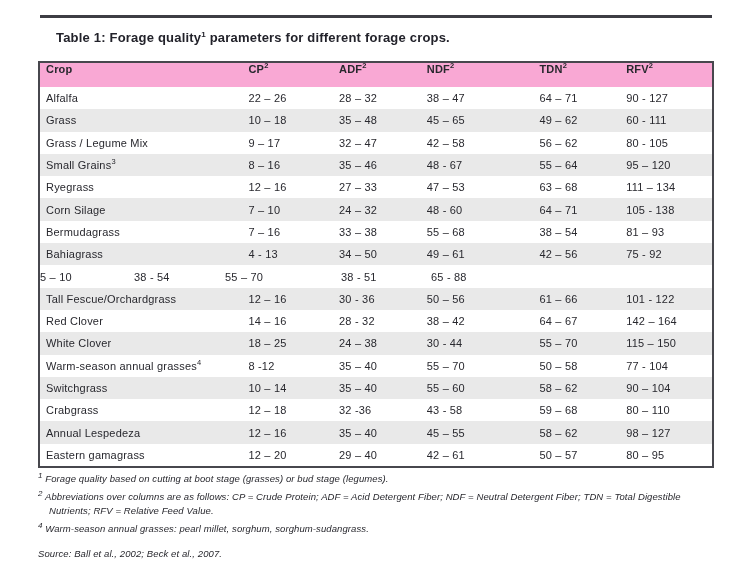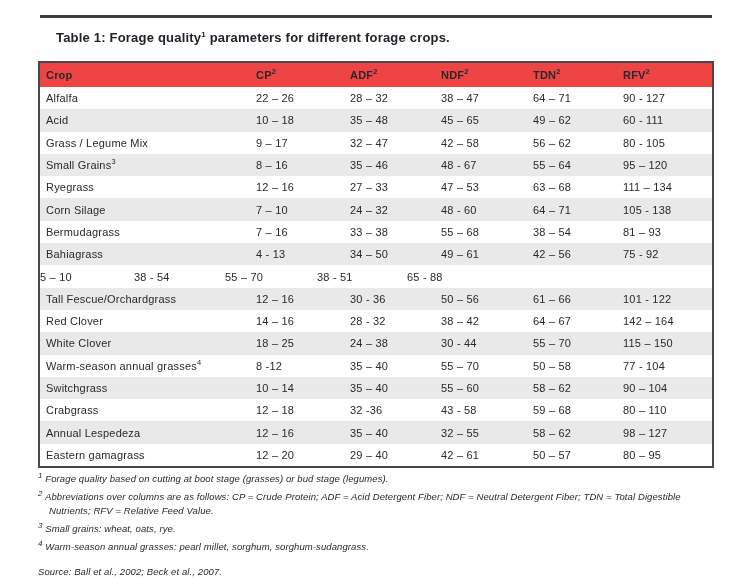--- a/index.html
+++ b/index.html
@@ -33,39 +33,39 @@
     width: 676px; height: 407px;
     border: 2px solid #47474d;
     display: flex;
     flex-direction: column;
     font-size: 11px;
     letter-spacing: 0.2px;
     color: #28282e;
   }
   .thead {
     height: 24px;
-    background: #ef4444;
+    background: #f9a8d4;
     font-weight: bold;
     display: flex;
-    align-items: center;
+    align-items: flex-start;
     flex: none;
   }
   .trow {
     flex: 1;
     display: flex;
     align-items: center;
     background: #ffffff;
   }
   .trow.striped { background: #e9e9e9; }
   .cell { white-space: nowrap; overflow: hidden; }
   .c-crop { width: 216px; padding-left: 6px; }
   .c-cp  { width: 94px; }
   .c-adf { width: 91px; }
   .c-ndf { width: 92px; }
-  .c-tdn { width: 90px; }
+  .c-tdn { width: 90px; margin-left: 24px; }
   .c-rfv { width: 89px; }
   .dtable sup { font-size: 7.5px; vertical-align: super; line-height: 0; }
 
   .footnotes {
     position: absolute;
     left: 38px; top: 472px;
     width: 682px;
     font-size: 9.5px;
     line-height: 14px;
     color: #28282e;
@@ -98,21 +98,21 @@
   </div>
 
   <div style="display:contents" id="table-body"><div class="trow">
         <div class="cell c-crop"><span>Alfalfa</span><sup></sup></div>
         <div class="cell c-cp">22 – 26</div>
         <div class="cell c-adf">28 – 32</div>
         <div class="cell c-ndf">38 – 47</div>
         <div class="cell c-tdn">64 – 71</div>
         <div class="cell c-rfv">90 - 127</div>
       </div><div class="trow striped">
-        <div class="cell c-crop"><span>Acid</span><sup></sup></div>
+        <div class="cell c-crop"><span>Grass</span><sup></sup></div>
         <div class="cell c-cp">10 – 18</div>
         <div class="cell c-adf">35 – 48</div>
         <div class="cell c-ndf">45 – 65</div>
         <div class="cell c-tdn">49 – 62</div>
         <div class="cell c-rfv">60 - 111</div>
       </div><div class="trow">
         <div class="cell c-crop"><span>Grass / Legume Mix</span><sup></sup></div>
         <div class="cell c-cp">9 – 17</div>
         <div class="cell c-adf">32 – 47</div>
         <div class="cell c-ndf">42 – 58</div>
@@ -198,32 +198,31 @@
         <div class="cell c-crop"><span>Crabgrass</span><sup></sup></div>
         <div class="cell c-cp">12 – 18</div>
         <div class="cell c-adf">32 -36</div>
         <div class="cell c-ndf">43 - 58</div>
         <div class="cell c-tdn">59 – 68</div>
         <div class="cell c-rfv">80 – 110</div>
       </div><div class="trow striped">
         <div class="cell c-crop"><span>Annual Lespedeza</span><sup></sup></div>
         <div class="cell c-cp">12 – 16</div>
         <div class="cell c-adf">35 – 40</div>
-        <div class="cell c-ndf">32 – 55</div>
+        <div class="cell c-ndf">45 – 55</div>
         <div class="cell c-tdn">58 – 62</div>
         <div class="cell c-rfv">98 – 127</div>
       </div><div class="trow">
         <div class="cell c-crop"><span>Eastern gamagrass</span><sup></sup></div>
         <div class="cell c-cp">12 – 20</div>
         <div class="cell c-adf">29 – 40</div>
         <div class="cell c-ndf">42 – 61</div>
         <div class="cell c-tdn">50 – 57</div>
         <div class="cell c-rfv">80 – 95</div>
       </div></div>
 </div>
 
 <div class="footnotes">
   <div class="fn"><sup>1</sup> <span>Forage quality based on cutting at boot stage (grasses) or bud stage (legumes).</span></div>
   <div class="fn"><sup>2</sup> <span>Abbreviations over columns are as follows: CP = Crude Protein; ADF = Acid Detergent Fiber; NDF = Neutral Detergent Fiber; TDN = Total Digestible Nutrients; RFV = Relative Feed Value.</span></div>
-  <div class="fn"><sup>3</sup> <span>Small grains: wheat, oats, rye.</span></div>
   <div class="fn"><sup>4</sup> <span>Warm-season annual grasses: pearl millet, sorghum, sorghum-sudangrass.</span></div>
   <div class="source">Source: Ball et al., 2002; Beck et al., 2007.</div>
 </div>
 
 </body></html>

